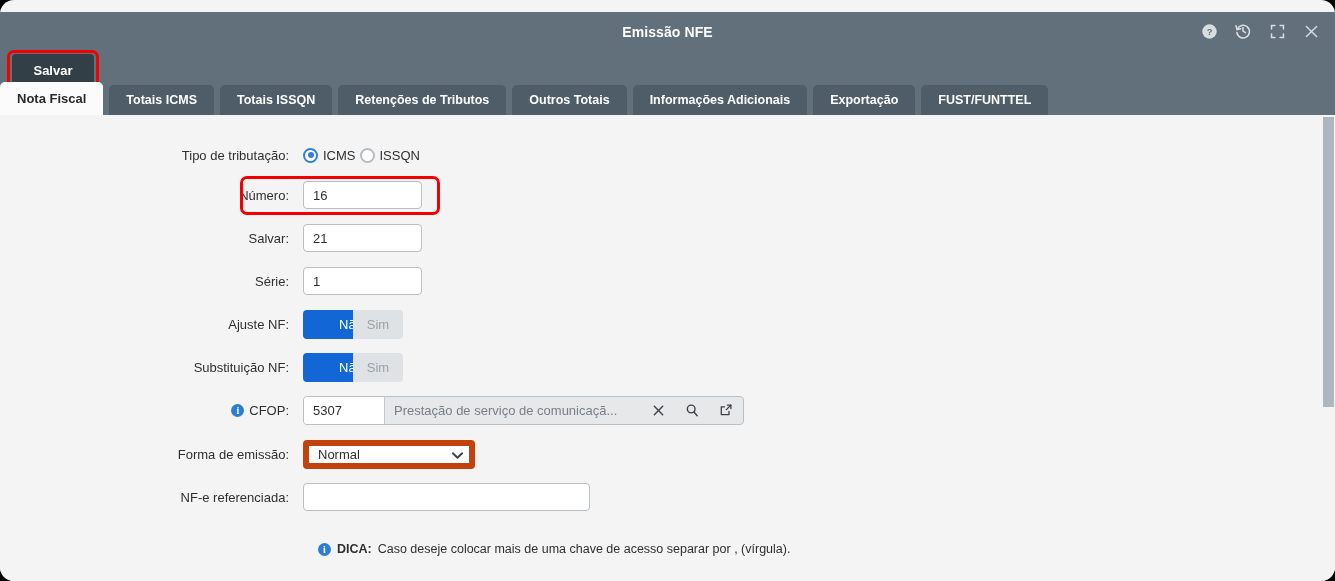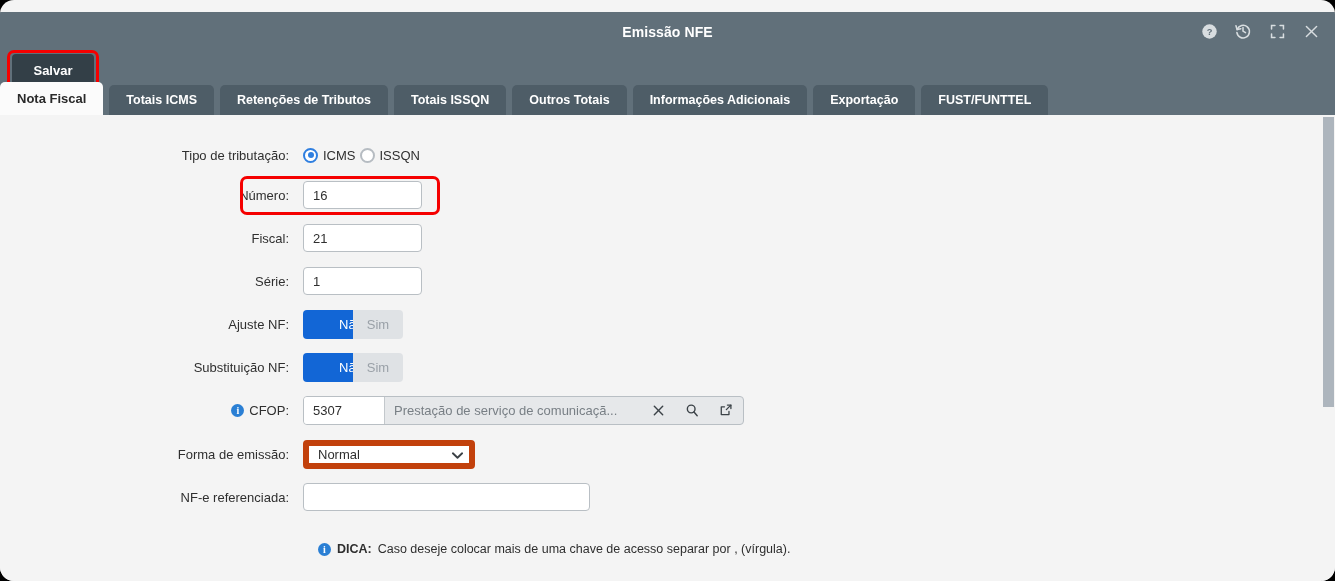--- a/index.html
+++ b/index.html
@@ -387,22 +387,22 @@
       </span>
     </div>
 
     <button class="savebtn">Salvar</button>
     <div class="anno-save"></div>
   </div>
 
   <div class="tabstrip">
     <div class="tab active">Nota Fiscal</div>
     <div class="tab">Totais ICMS</div>
+    <div class="tab">Totais ISSQN</div>
     <div class="tab">Retenções de Tributos</div>
-    <div class="tab">Totais ISSQN</div>
     <div class="tab">Outros Totais</div>
     <div class="tab">Informações Adicionais</div>
     <div class="tab">Exportação</div>
     <div class="tab">FUST/FUNTTEL</div>
   </div>
 
   <div class="content">
 
     <div class="row" style="left:118px; top:26px;">
       <div class="lbl">Tipo de tributação:</div>
@@ -417,21 +417,21 @@
         </label>
       </div>
     </div>
 
     <div class="row" style="left:118px; top:66px;">
       <div class="lbl">Número:</div>
       <input class="txt" style="width: 119px;" value="16">
     </div>
 
     <div class="row" style="left:118px; top:109px;">
-      <div class="lbl">Fiscal:</div>
+      <div class="lbl">Salvar:</div>
       <input class="txt" style="width: 119px;" value="21">
     </div>
 
     <div class="row" style="left:118px; top:152px;">
       <div class="lbl">Série:</div>
       <input class="txt" style="width: 119px;" value="1">
     </div>
 
     <div class="row" style="left:118px; top:195px;">
       <div class="lbl">Ajuste NF:</div>

